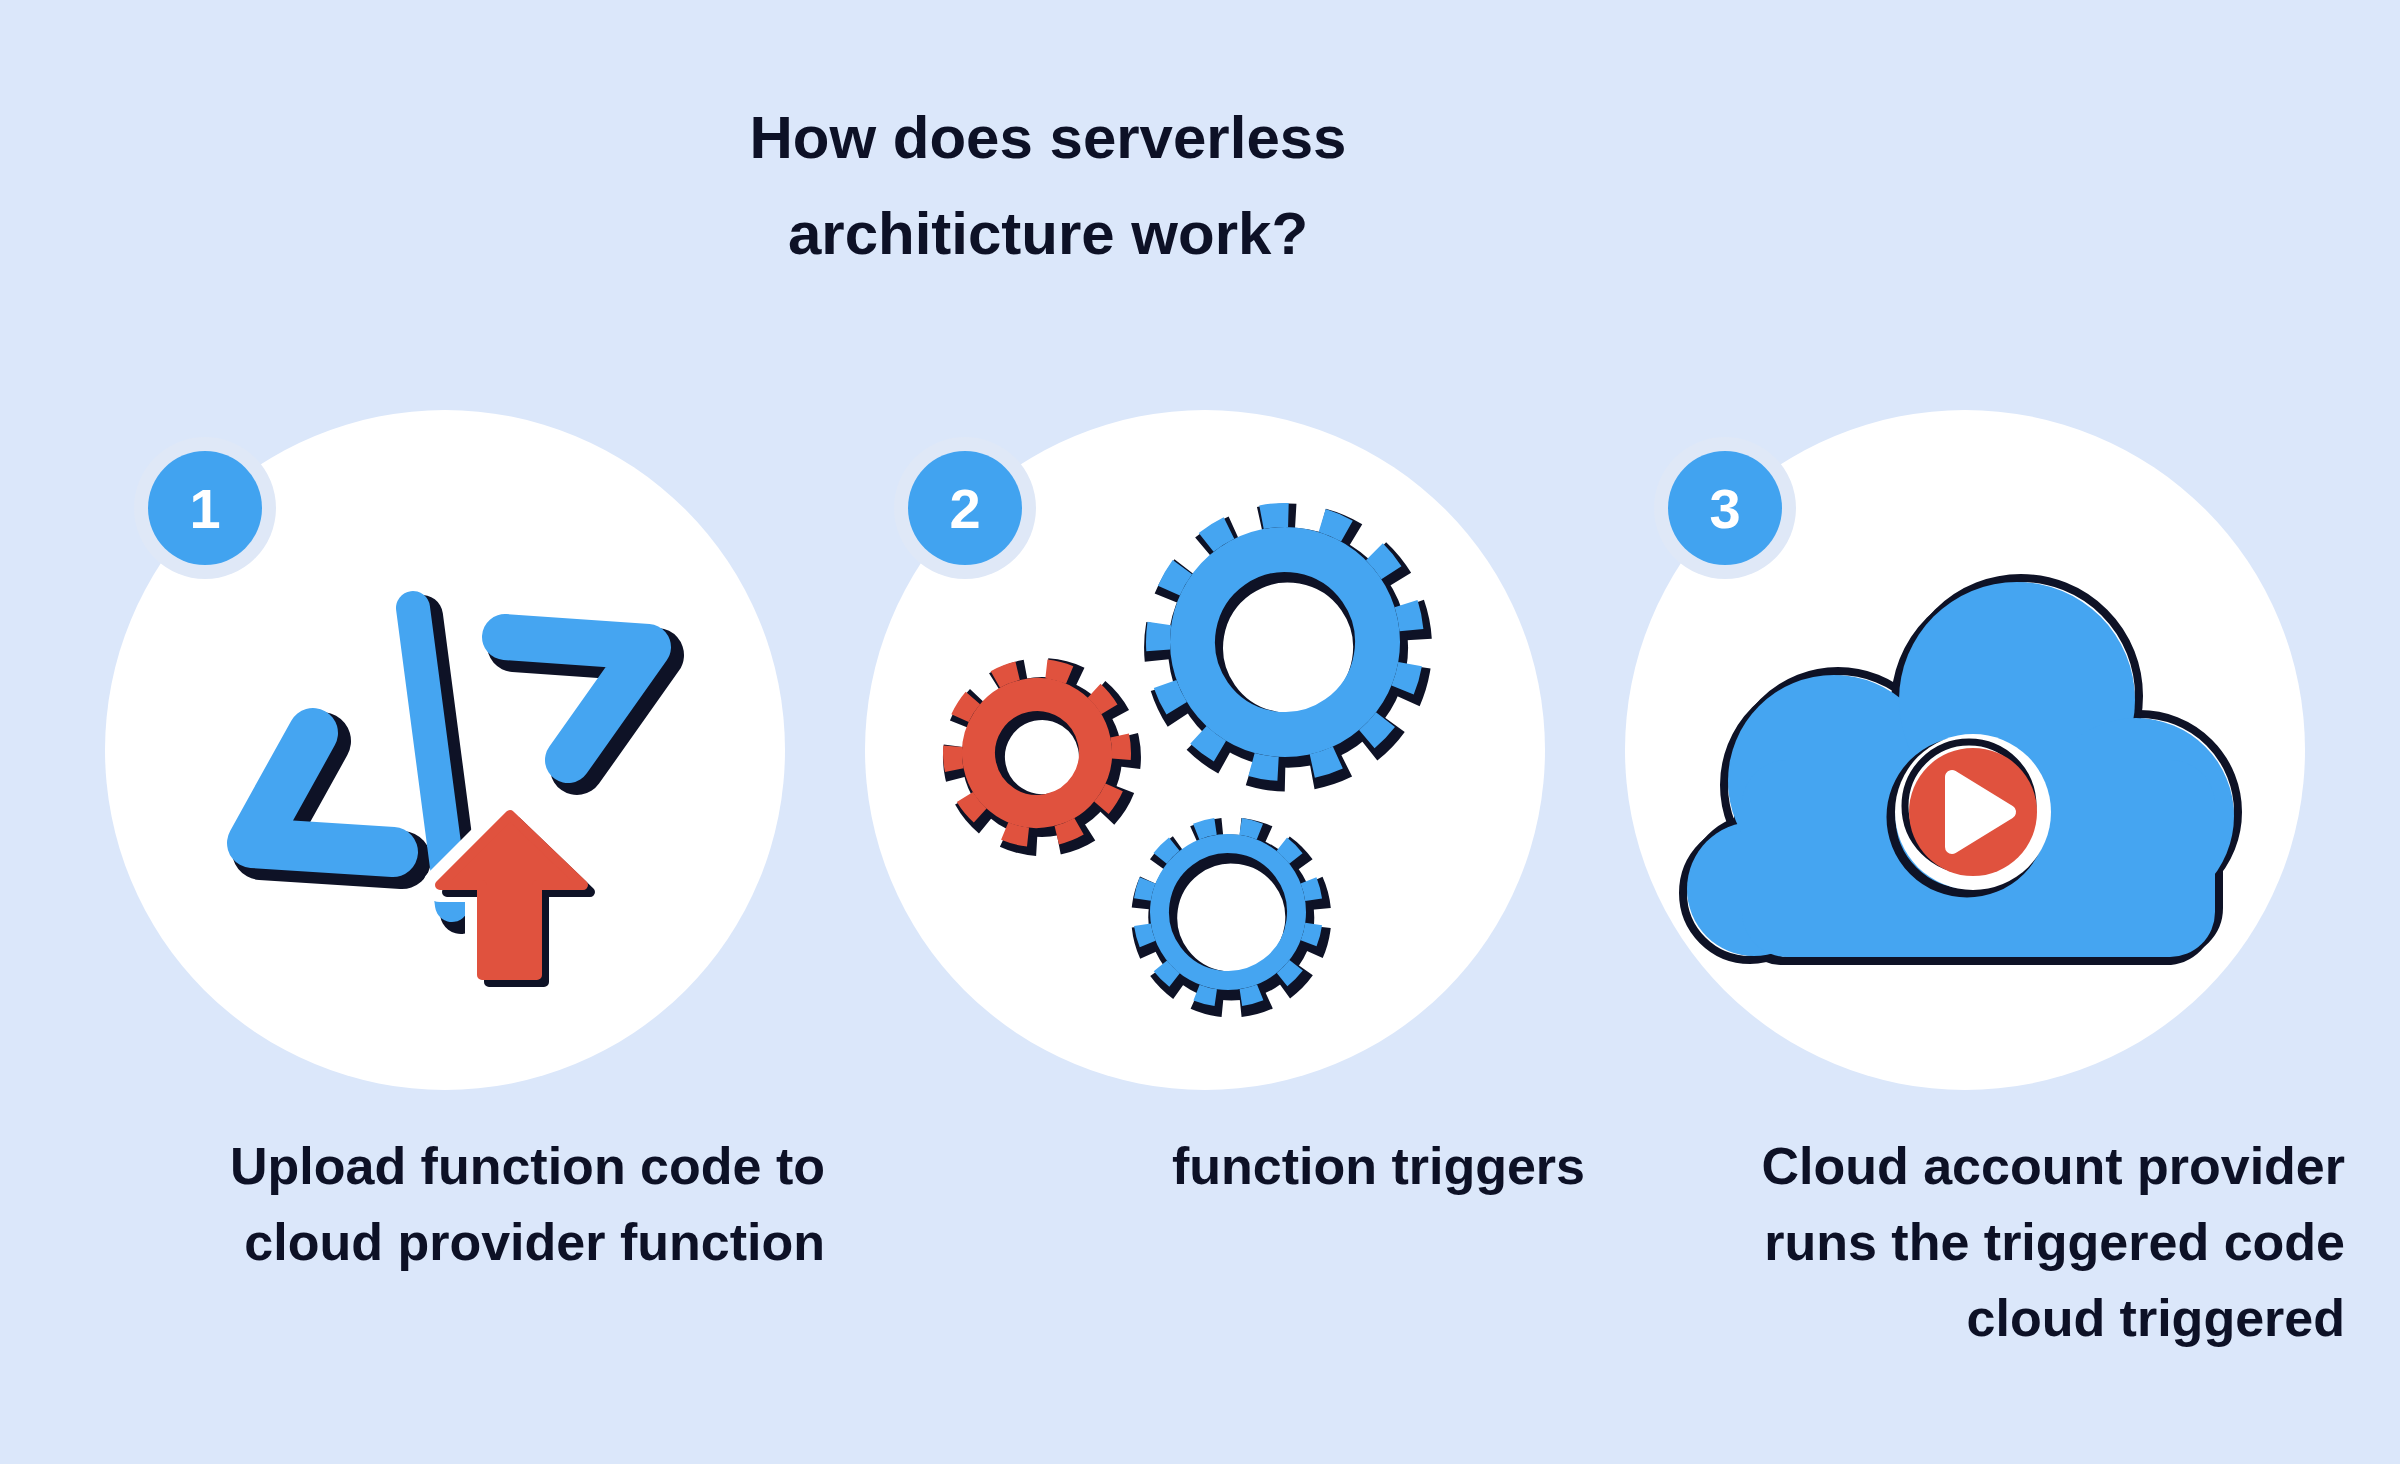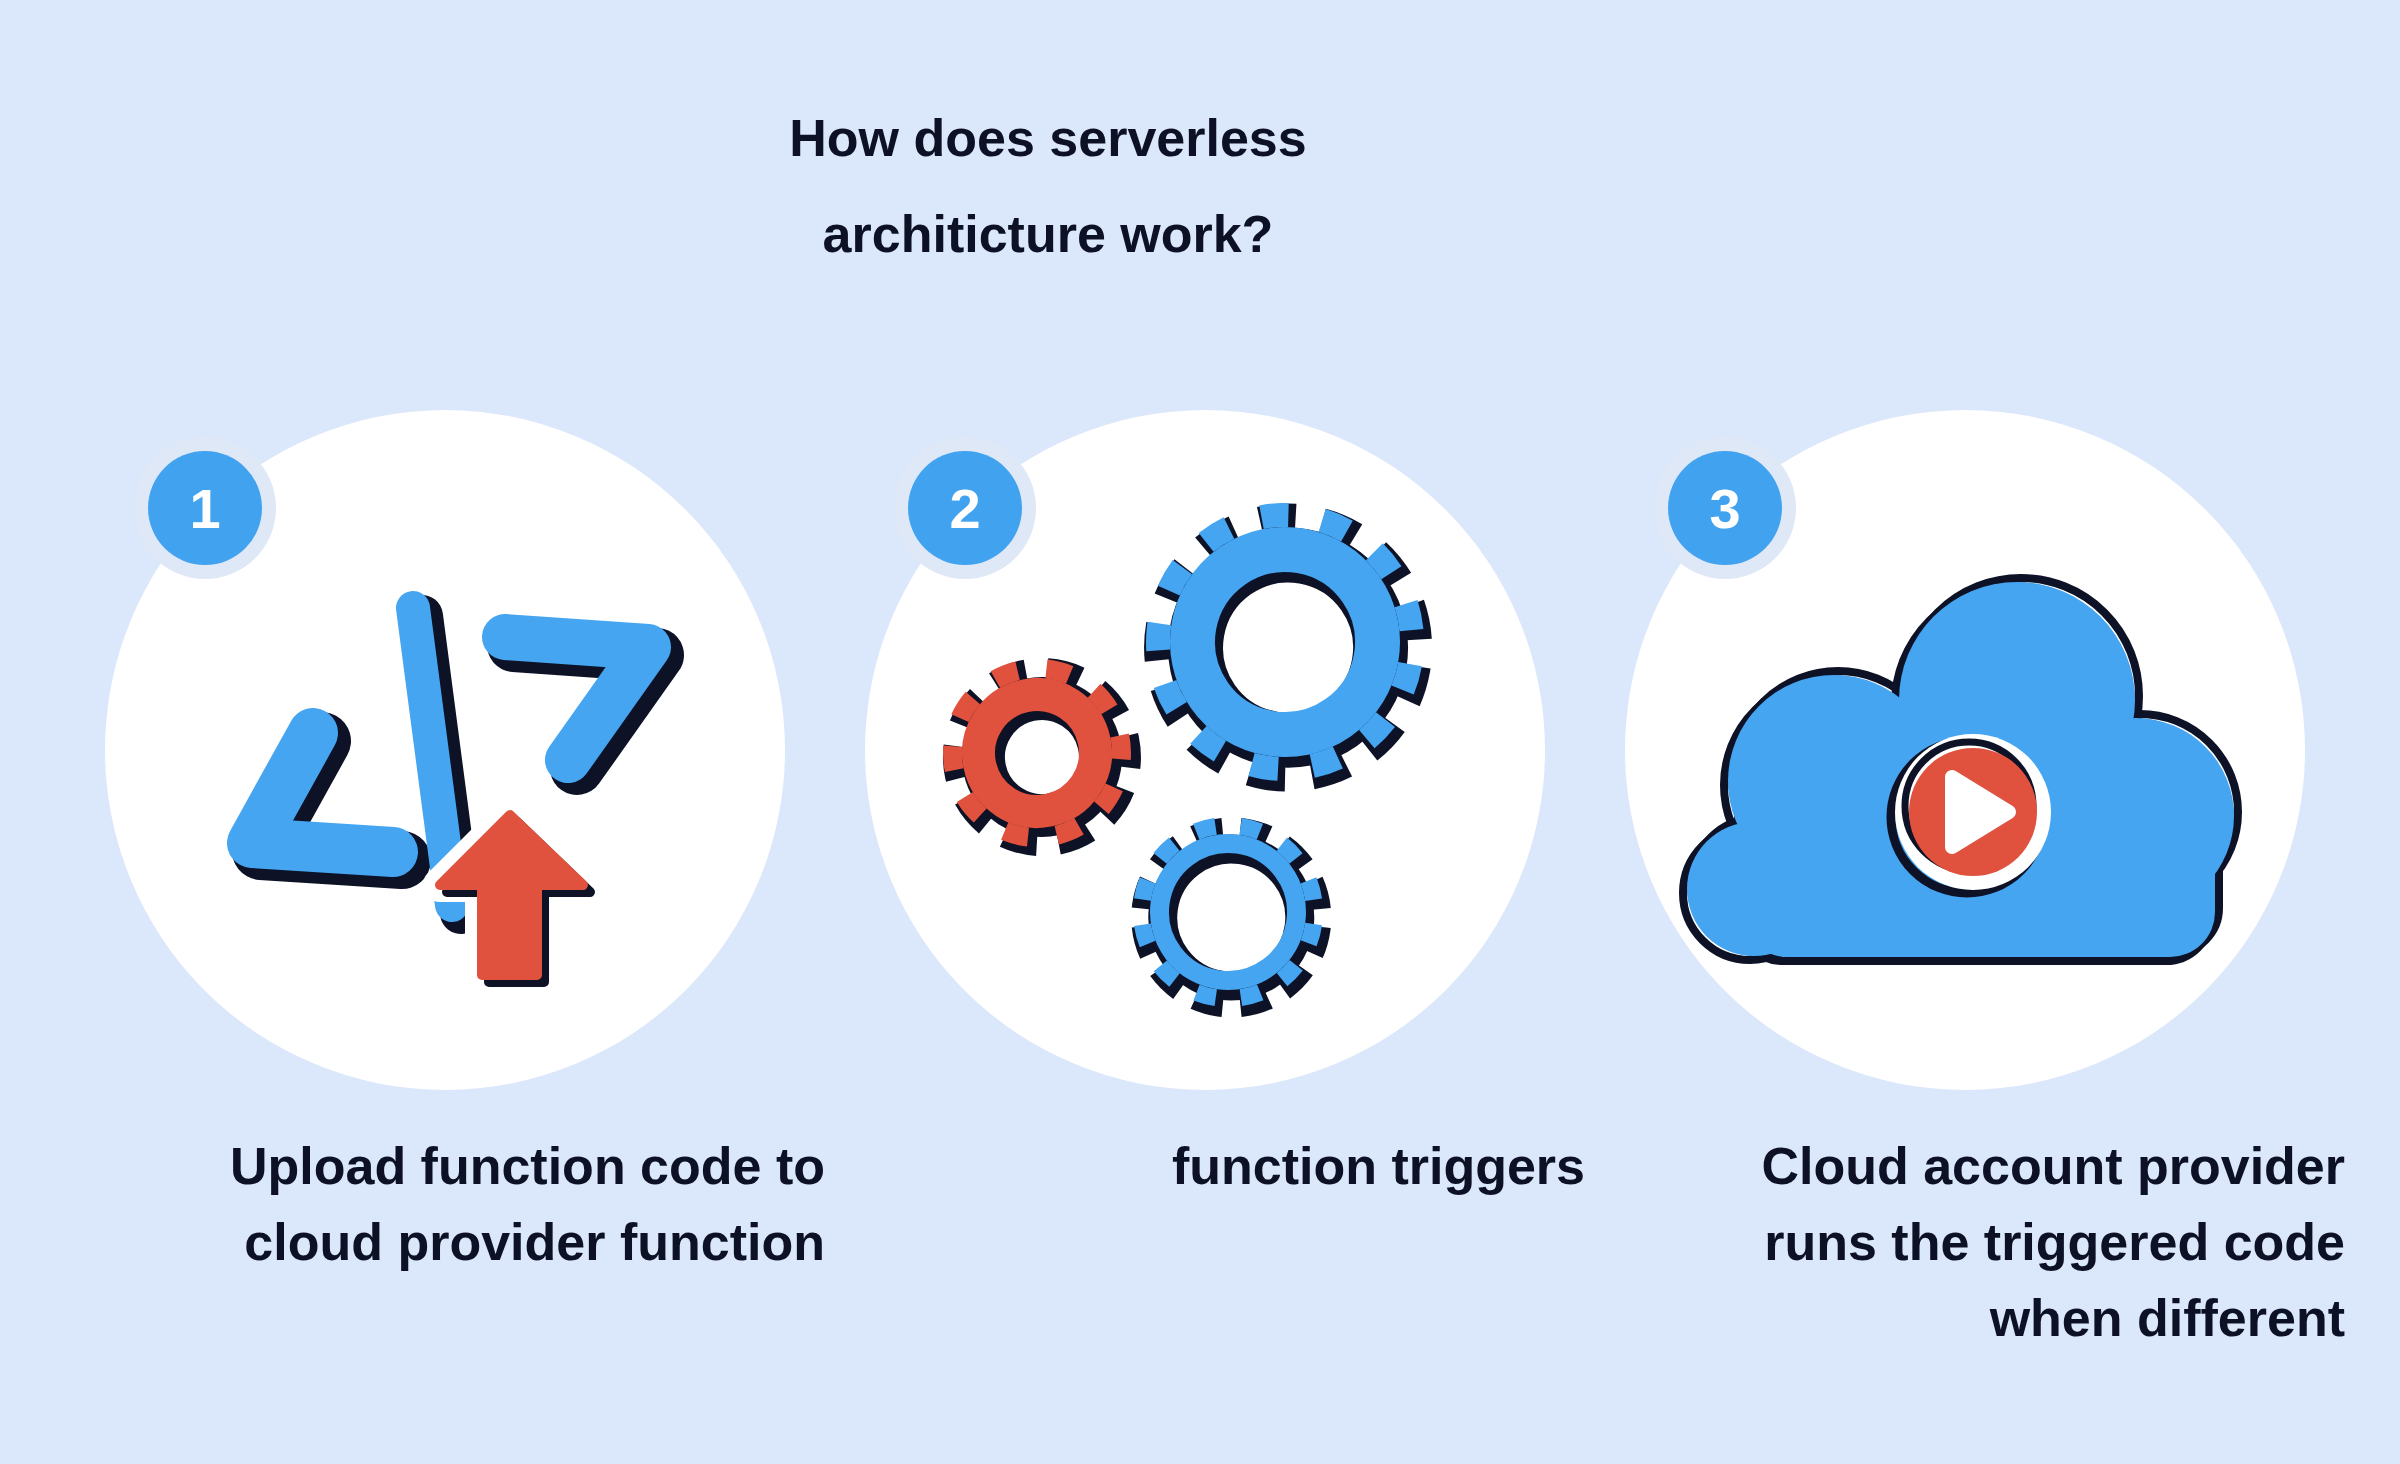--- a/index.html
+++ b/index.html
@@ -5,21 +5,21 @@
   html,body{margin:0;padding:0;}
   body{
     width:2400px;height:1464px;
     background:#dbe7fa;
     font-family:"Liberation Sans",sans-serif;
     overflow:hidden;
   }
   .canvas{position:relative;width:2400px;height:1464px;}
   .title{
     position:absolute;top:90px;left:0;width:2096px;
-    text-align:center;font-size:52px;font-weight:bold;
+    text-align:center;font-size:60px;font-weight:bold;
     color:#0d1126;line-height:96px;letter-spacing:0;
   }
   .title span{display:block;}
   .step-circle{
     position:absolute;top:410px;width:680px;height:680px;
     border-radius:50%;background:#ffffff;
   }
   .step-circle.c1{left:105px;}
   .step-circle.c2{left:865px;}
   .step-circle.c3{left:1625px;}
@@ -154,16 +154,16 @@
         <path d="M327 367 L327 437 L384 402 Z" fill="#ffffff" stroke="#ffffff" stroke-width="14" stroke-linejoin="round"></path>
       </g>
     </svg>
     <div class="badge">
       <span>3</span>
     </div>
   </div>
   <div class="caption c3">
     <span>Cloud account provider</span>
     <span>runs the triggered code</span>
-    <span>when different</span>
+    <span>cloud triggered</span>
   </div>
 
 </div>
 
 </body></html>

